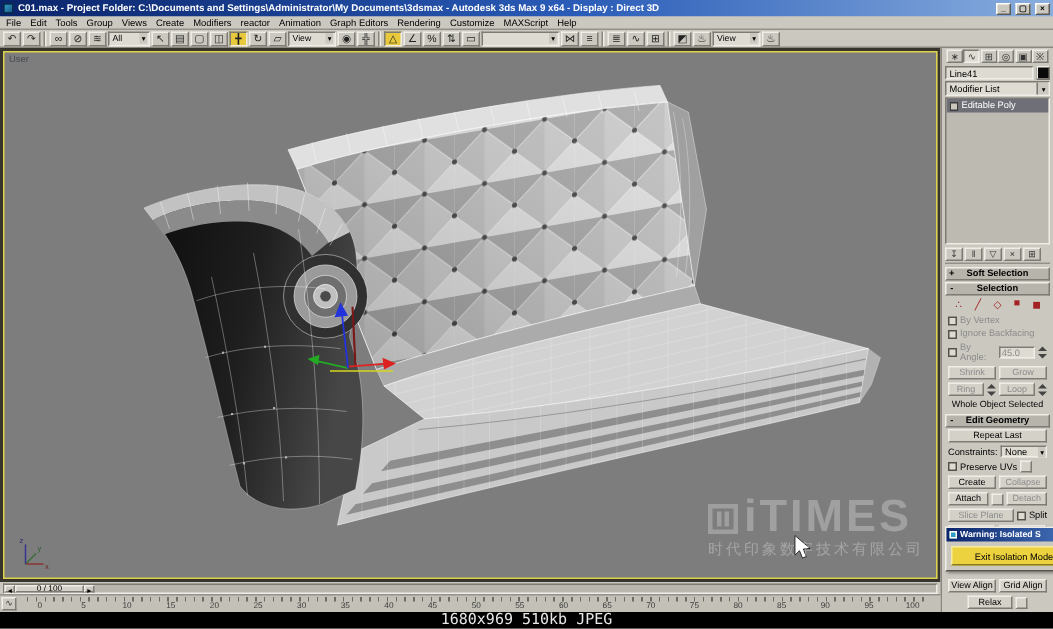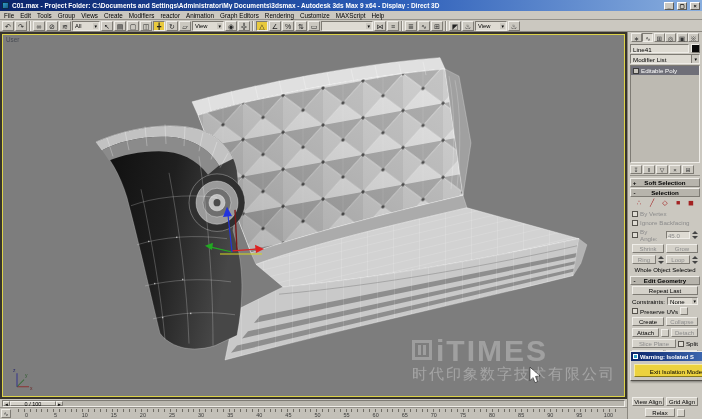--- a/index.html
+++ b/index.html
@@ -30,26 +30,26 @@
   .tdd::after{content:"▾";font-size:5px;margin:0 1px 0 auto;background:#cbc8c0;padding:0 1px;}
   .w28{width:28px}.w32{width:32px}.w52{width:52px}
   
   .main{flex:1;display:flex;min-height:0;}
   .left{width:627px;display:flex;flex-direction:column;min-height:0;}
   .vpwrap{flex:1;background:#37342d;padding:2px;min-height:0;}
   .vp{height:100%;position:relative;border:1px solid #ddd34a;background:#7d7d7d;overflow:hidden;}
   .vpsvg{position:absolute;inset:0;width:100%;height:100%;}
   .vplabel{position:absolute;top:1px;left:3px;font-size:6.3px;color:#474a52;}
   .wm{position:absolute;right:8px;bottom:12px;text-align:left;pointer-events:none;}
-  .wmrow{display:flex;align-items:flex-start;gap:4px;}
+  .wmrow{display:flex;align-items:flex-end;gap:4px;}
   .wmlogo{width:20px;height:20px;border:3px solid rgba(255,255,255,.26);display:flex;gap:2px;
      align-items:center;justify-content:center;}
   .wmlogo i{display:block;width:3px;height:10px;background:rgba(255,255,255,.26);}
   .wmbrand{font-size:30px;font-weight:bold;letter-spacing:2px;color:rgba(255,255,255,.27);line-height:22px;}
-  .wmcn{font-size:15px;letter-spacing:2px;color:rgba(255,255,255,.30);margin-top:3px;}
+  .wmcn{font-size:10px;letter-spacing:2px;color:rgba(255,255,255,.30);margin-top:3px;}
   .wmen{font-family:"Liberation Serif",serif;font-size:10px;font-weight:bold;color:rgba(255,255,255,.34);}
   
   .cpanel{flex:1;background:#cbc8c0;border-left:1px solid #8a877f;padding:1px 2px;display:flex;
     flex-direction:column;font-size:6.2px;min-height:0;}
   .ptabs{display:flex;justify-content:space-between;padding:0 1px 1px 1px;}
   .ptab{width:11px;height:9px;text-align:center;font-size:6.5px;line-height:9px;color:#333;
     border:1px solid;border-color:#efede8 #7e7b74 #7e7b74 #efede8;background:#cbc8c0;}
   .ptab.on{background:#dedbd3;border-color:#7e7b74 #efede8 #efede8 #7e7b74;}
   .namerow{display:flex;gap:2px;margin:1px 0;}
   .nfield{flex:1;height:9px;background:#dedbd3;border:1px solid;border-color:#7e7b74 #efede8 #efede8 #7e7b74;
@@ -482,20 +482,21 @@
         <span class="pbtn">View Align</span>
         <span class="pbtn">Grid Align</span>
       </div>
       <div class="btnrow" style="justify-content:center;">
         <span class="pbtn" style="flex:0 0 30px;">Relax</span>
         <span class="sq"></span>
       </div>
     </div>
   </div>
 
+  <div class="caption">1680x969 510kb JPEG</div>
 
   <div class="wdialog">
     <div class="wtitle">
       <span class="wicon"></span>
       <span>Warning: Isolated S</span>
     </div>
     <div class="wbody">
       <button class="ybtn">Exit Isolation Mode</button>
     </div>
   </div>

